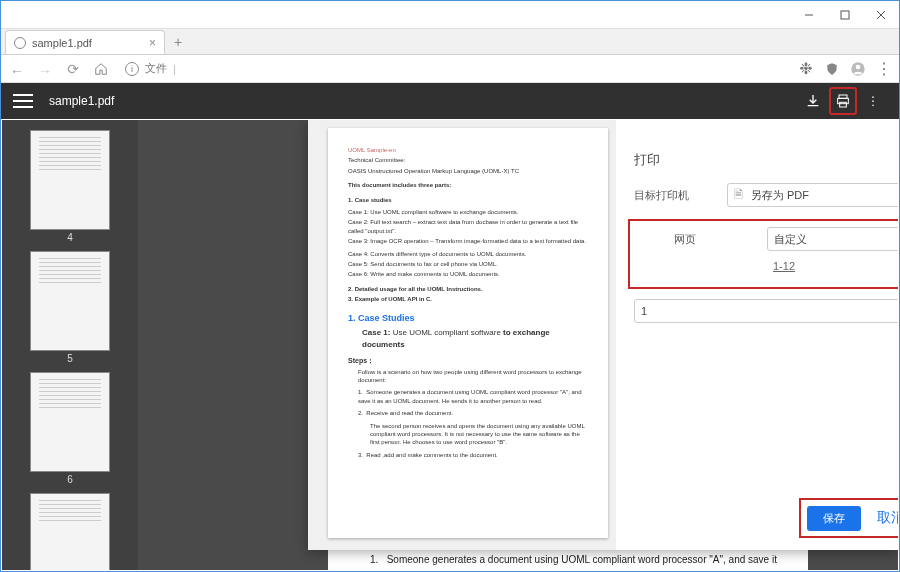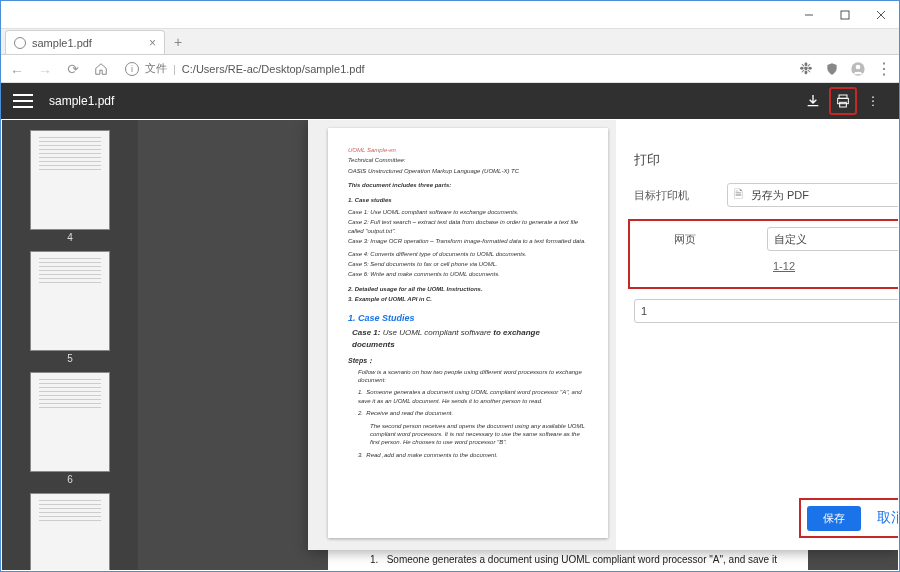--- a/index.html
+++ b/index.html
@@ -45,26 +45,26 @@
 
 .docbg { flex:1; background:#4a4a4a; position:relative; overflow:hidden; }
 .docpage { position:absolute; left:190px; top:0; width:480px; background:#fff; padding:16px 24px; font-size:11px; color:#222; }
 .docpage h2 { font-size:13px; font-weight:bold; margin:8px 0 4px; }
 .docpage .stepslbl { font-weight:bold; font-size:12px; margin:8px 0 4px; }
 .docpage p { margin:4px 0; font-size:10px; line-height:1.5; }
 
 
 .printdlg { position:absolute; top:0; left:170px; width:590px; height:430px; background:#fff; box-shadow:0 2px 12px rgba(0,0,0,0.35); display:flex; z-index:5; }
 .preview { width:310px; background:#f0f0f0; display:flex; align-items:flex-start; justify-content:center; padding:8px 8px 8px 20px; }
-.prevpage { width:280px; height:410px; background:#fff; box-shadow:0 1px 3px rgba(0,0,0,0.3); padding:16px 20px; font-size:6px; color:#333; overflow:hidden;font-style:italic; }
+.prevpage { width:280px; height:410px; background:#fff; box-shadow:0 1px 3px rgba(0,0,0,0.3); padding:16px 20px; font-size:6px; color:#333; overflow:hidden; }
 .prevpage .uhead { color:#c66; font-size:6px; margin-bottom:2px; }
 .prevpage p { margin:2px 0; line-height:1.4; }
 .prevpage .bold { font-weight:bold; }
 .prevpage h3 { color:#1a73e8; font-size:9px; margin:10px 0 4px; font-weight:bold; }
-.prevpage .case { font-size:8px; font-weight:bold; margin:4px 4px; }
+.prevpage .case { font-size:8px; font-weight:bold; margin:4px 14px; }
 .prevpage .case .reg { font-weight:normal; }
 .prevpage .steps { font-weight:bold; font-size:7px; margin:6px 0 2px; }
 
 .settings { flex:1; padding:31px 18px 12px; font-size:11px; color:#444; position:relative; }
 .settings .hd { display:flex; justify-content:space-between; font-size:13px; margin-bottom:14px; }
 .row { display:flex; align-items:center; margin-bottom:14px; gap:15px; }
 .row .lbl { width:78px; font-size:11px; color:#555; }
 .sel { flex:1; height:24px; border:1px solid #ccc; border-radius:3px; display:flex; align-items:center; padding:0 6px; font-size:11px; color:#444; justify-content:space-between; }
 .sel .caret { color:#888; font-size:8px; }
 .sel .pdfico2 { color:#888; margin-right:4px; }
@@ -112,21 +112,20 @@
   <div class="navico">⟳</div>
   <div class="navico">
       <svg width="14" height="14" viewBox="0 0 24 24">
         <path d="M3 11 L12 3 L21 11 V21 H14 V14 H10 V21 H3 Z" fill="none" stroke="#777" stroke-width="1.5"></path>
       </svg>
     </div>
   <div class="addrfield">
     <span class="info">i</span>
     <span class="filelbl">文件</span>
     <span style="color:#bbb">|</span>
-    <span>C:/Users/RE-ac/Desktop/sample1.pdf</span>
   </div>
   <div class="rightext">
     <div class="exticon">❉</div>
     <div class="exticon">
         <svg width="14" height="14" viewBox="0 0 24 24">
           <path d="M12 2 L20 5 V11 C20 17 12 22 12 22 C12 22 4 17 4 11 V5 Z" fill="#888"></path>
         </svg>
       </div>
     <div class="exticon">
         <svg width="16" height="16" viewBox="0 0 24 24">

